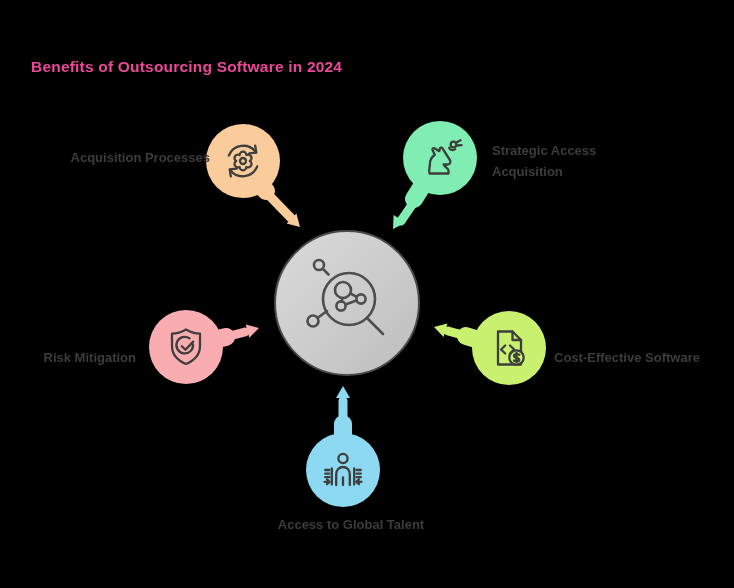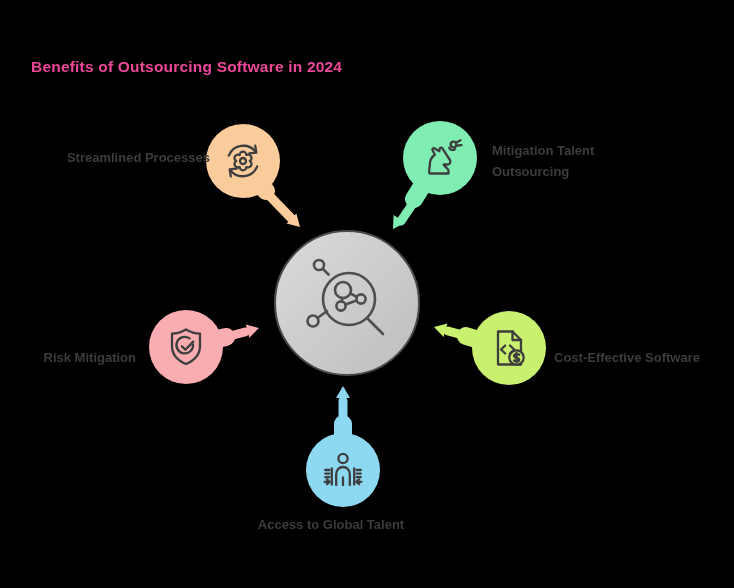--- a/index.html
+++ b/index.html
@@ -75,34 +75,34 @@
   <div class="node" style="left: 206px; top: 124px; background: rgb(250, 203, 155);">
     <svg viewBox="0 0 48 48" fill="none" stroke="#3e3e3e" stroke-width="2.3" stroke-linecap="round" stroke-linejoin="round">
       <path d="M36.8 15.2 A15.5 15.5 0 0 0 9.8 18.6"></path>
       <path d="M36.2 8.6 L37.3 15.6 L30.3 16.4"></path>
       <path d="M11.2 32.8 A15.5 15.5 0 0 0 38.2 29.4"></path>
       <path d="M11.8 39.4 L10.7 32.4 L17.7 31.6"></path>
       <circle cx="24" cy="24" r="3"></circle>
       <path d="M30.8 24 A3.4 3.4 0 0 1 27.4 29.9 A3.4 3.4 0 0 1 20.6 29.9 A3.4 3.4 0 0 1 17.2 24 A3.4 3.4 0 0 1 20.6 18.1 A3.4 3.4 0 0 1 27.4 18.1 A3.4 3.4 0 0 1 30.8 24 Z"></path>
     </svg>
   </div>
-  <div class="lbl right-align" style="right:524px;top:147px;">Streamlined Processes</div>
+  <div class="lbl right-align" style="right:524px;top:147px;">Acquisition Processes</div>
 
   <div class="node" style="left: 403px; top: 121px; background: rgb(128, 237, 179);">
     <svg viewBox="0 0 48 48" fill="none" stroke="#3e3e3e" stroke-width="2.3" stroke-linecap="round" stroke-linejoin="round">
       <path d="M13.5 39.5 H32.5 V36.8 C32.5 34.2 29.2 33.6 27.6 30.5 H31.6 C34 30.5 35.2 28 33.9 26 L26.3 14.2 C25.6 13.1 23.9 13.5 23.7 14.8 L23.3 17.2 L18.4 14.3 C17.2 13.6 15.9 14.9 16.5 16.1 L18.8 20.7 C15.7 22.9 13.9 26.3 13.9 30 C13.9 33.4 12.4 36 13.5 39.5 Z"></path>
       <circle cx="37.5" cy="10.5" r="2.8"></circle>
       <path d="M40.8 8.2 L44.5 6.2"></path>
       <path d="M41.5 11.5 L45.5 11.2"></path>
       <path d="M33.2 13.8 C34.2 16.2 37.2 16.8 39.2 15.2"></path>
     </svg>
   </div>
   <div class="lbl" style="left:492px;top:140px;">
-    <div>Mitigation Talent</div>
-    <div>Outsourcing</div>
+    <div>Strategic Access</div>
+    <div>Acquisition</div>
   </div>
 
   <div class="node" style="left: 149px; top: 310px; background: rgb(250, 173, 176);">
     <svg viewBox="0 0 48 48" fill="none" stroke="#3e3e3e" stroke-width="2.3" stroke-linecap="round" stroke-linejoin="round">
       <path d="M24 6.5 C29 9.5 33.8 10.6 38 10.7 V23 C38 32 32 37.6 24 41 C16 37.6 10 32 10 23 V10.7 C14.2 10.6 19 9.5 24 6.5 Z"></path>
       <path d="M31 21.5 A8.3 8.3 0 1 1 27.6 15.4"></path>
       <path d="M19.8 23.2 L23.4 26.8 L31.2 18.6"></path>
     </svg>
   </div>
   <div class="lbl right-align" style="right:598px;top:347px;text-align:right;">Risk Mitigation</div>
@@ -126,15 +126,15 @@
       <path d="M17.2 39 V28.5 C17.2 24 20.2 21 24 21 C27.8 21 30.8 24 30.8 28.5 V39"></path>
       <path d="M24 31.5 V39"></path>
       <path d="M12.8 22.5 V38.5"></path>
       <path d="M6.2 24 H10.4 M6.2 27.6 H10.4 M6.2 31.2 H10.4"></path>
       <path d="M5.6 35.8 H10 M8 33.4 L10.6 35.8 L8 38.2"></path>
       <path d="M35.2 22.5 V38.5"></path>
       <path d="M41.8 24 H37.6 M41.8 27.6 H37.6 M41.8 31.2 H37.6"></path>
       <path d="M42.4 35.8 H38 M40 33.4 L37.4 35.8 L40 38.2"></path>
     </svg>
   </div>
-  <div class="lbl center-align" style="left:256px;top:514px;width:150px;">Access to Global Talent</div>
+  <div class="lbl center-align" style="left:276px;top:514px;width:150px;">Access to Global Talent</div>
 
 </div>
 
 </body></html>

